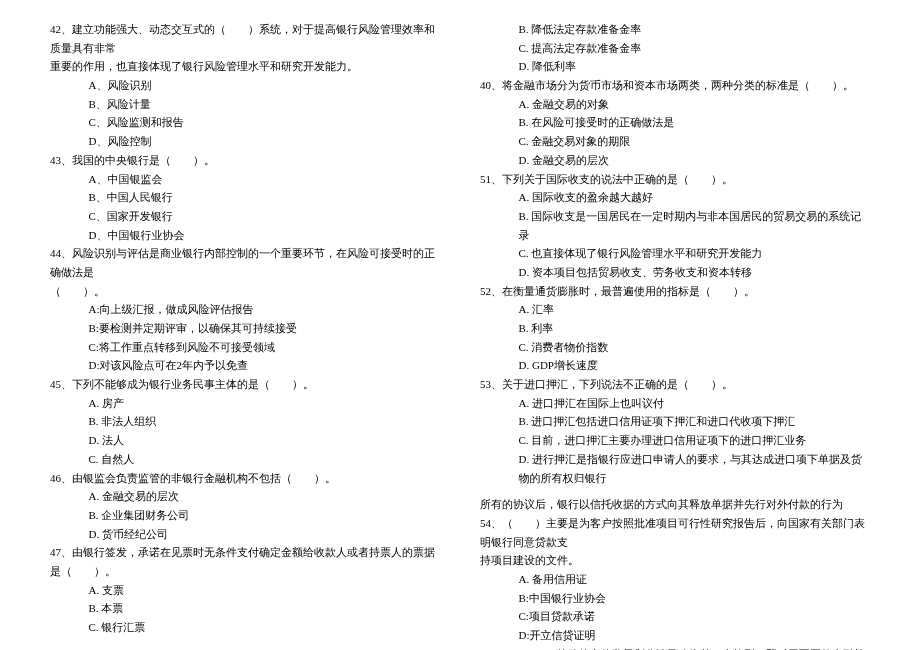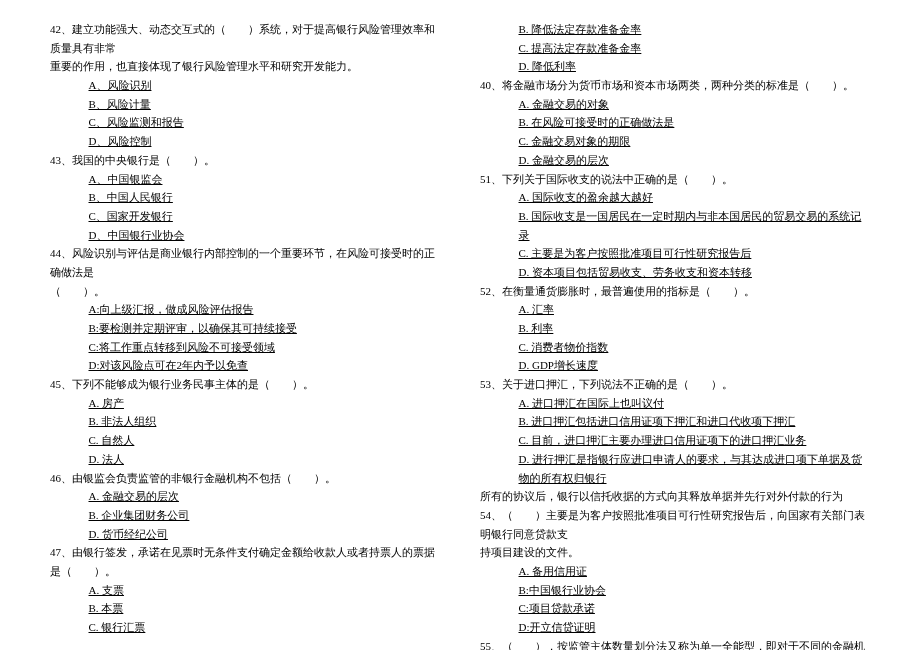--- a/index.html
+++ b/index.html
@@ -17,27 +17,27 @@
     }
     .column {
       flex: 1;
       min-width: 0;
     }
     .question {
       text-indent: 0;
     }
     .options {
       padding-left: 3.5em;
-      text-decoration: underline;
     }
     .option {
       display: block;
     }
     .indent-continue {
       padding-left: 0;
+      margin-top: 8px;
     }
   </style>
 </head>
 <body>
 
 <div class="page">
   <div class="column">
 
     <div class="question">
       <div>42、建立功能强大、动态交互式的（　　）系统，对于提高银行风险管理效率和质量具有非常</div>
@@ -69,22 +69,22 @@
         <span class="option">C:将工作重点转移到风险不可接受领域</span>
         <span class="option">D:对该风险点可在2年内予以免查</span>
       </div>
     </div>
 
     <div class="question">
       <div>45、下列不能够成为银行业务民事主体的是（　　）。</div>
       <div class="options">
         <span class="option">A. 房产</span>
         <span class="option">B. 非法人组织</span>
+        <span class="option">D. 法人</span>
         <span class="option">C. 自然人</span>
-        <span class="option">D. 法人</span>
       </div>
     </div>
 
     <div class="question">
       <div>46、由银监会负责监管的非银行金融机构不包括（　　）。</div>
       <div class="options">
         <span class="option">A. 金融交易的层次</span>
         <span class="option">B. 企业集团财务公司</span>
         <span class="option">D. 货币经纪公司</span>
       </div>
@@ -118,21 +118,21 @@
         <span class="option">C. 金融交易对象的期限</span>
         <span class="option">D. 金融交易的层次</span>
       </div>
     </div>
 
     <div class="question">
       <div>51、下列关于国际收支的说法中正确的是（　　）。</div>
       <div class="options">
         <span class="option">A. 国际收支的盈余越大越好</span>
         <span class="option">B. 国际收支是一国居民在一定时期内与非本国居民的贸易交易的系统记录</span>
-        <span class="option">C. 主要是为客户按照批准项目可行性研究报告后</span>
+        <span class="option">C. 也直接体现了银行风险管理水平和研究开发能力</span>
         <span class="option">D. 资本项目包括贸易收支、劳务收支和资本转移</span>
       </div>
     </div>
 
     <div class="question">
       <div>52、在衡量通货膨胀时，最普遍使用的指标是（　　）。</div>
       <div class="options">
         <span class="option">A. 汇率</span>
         <span class="option">B. 利率</span>
         <span class="option">C. 消费者物价指数</span>

